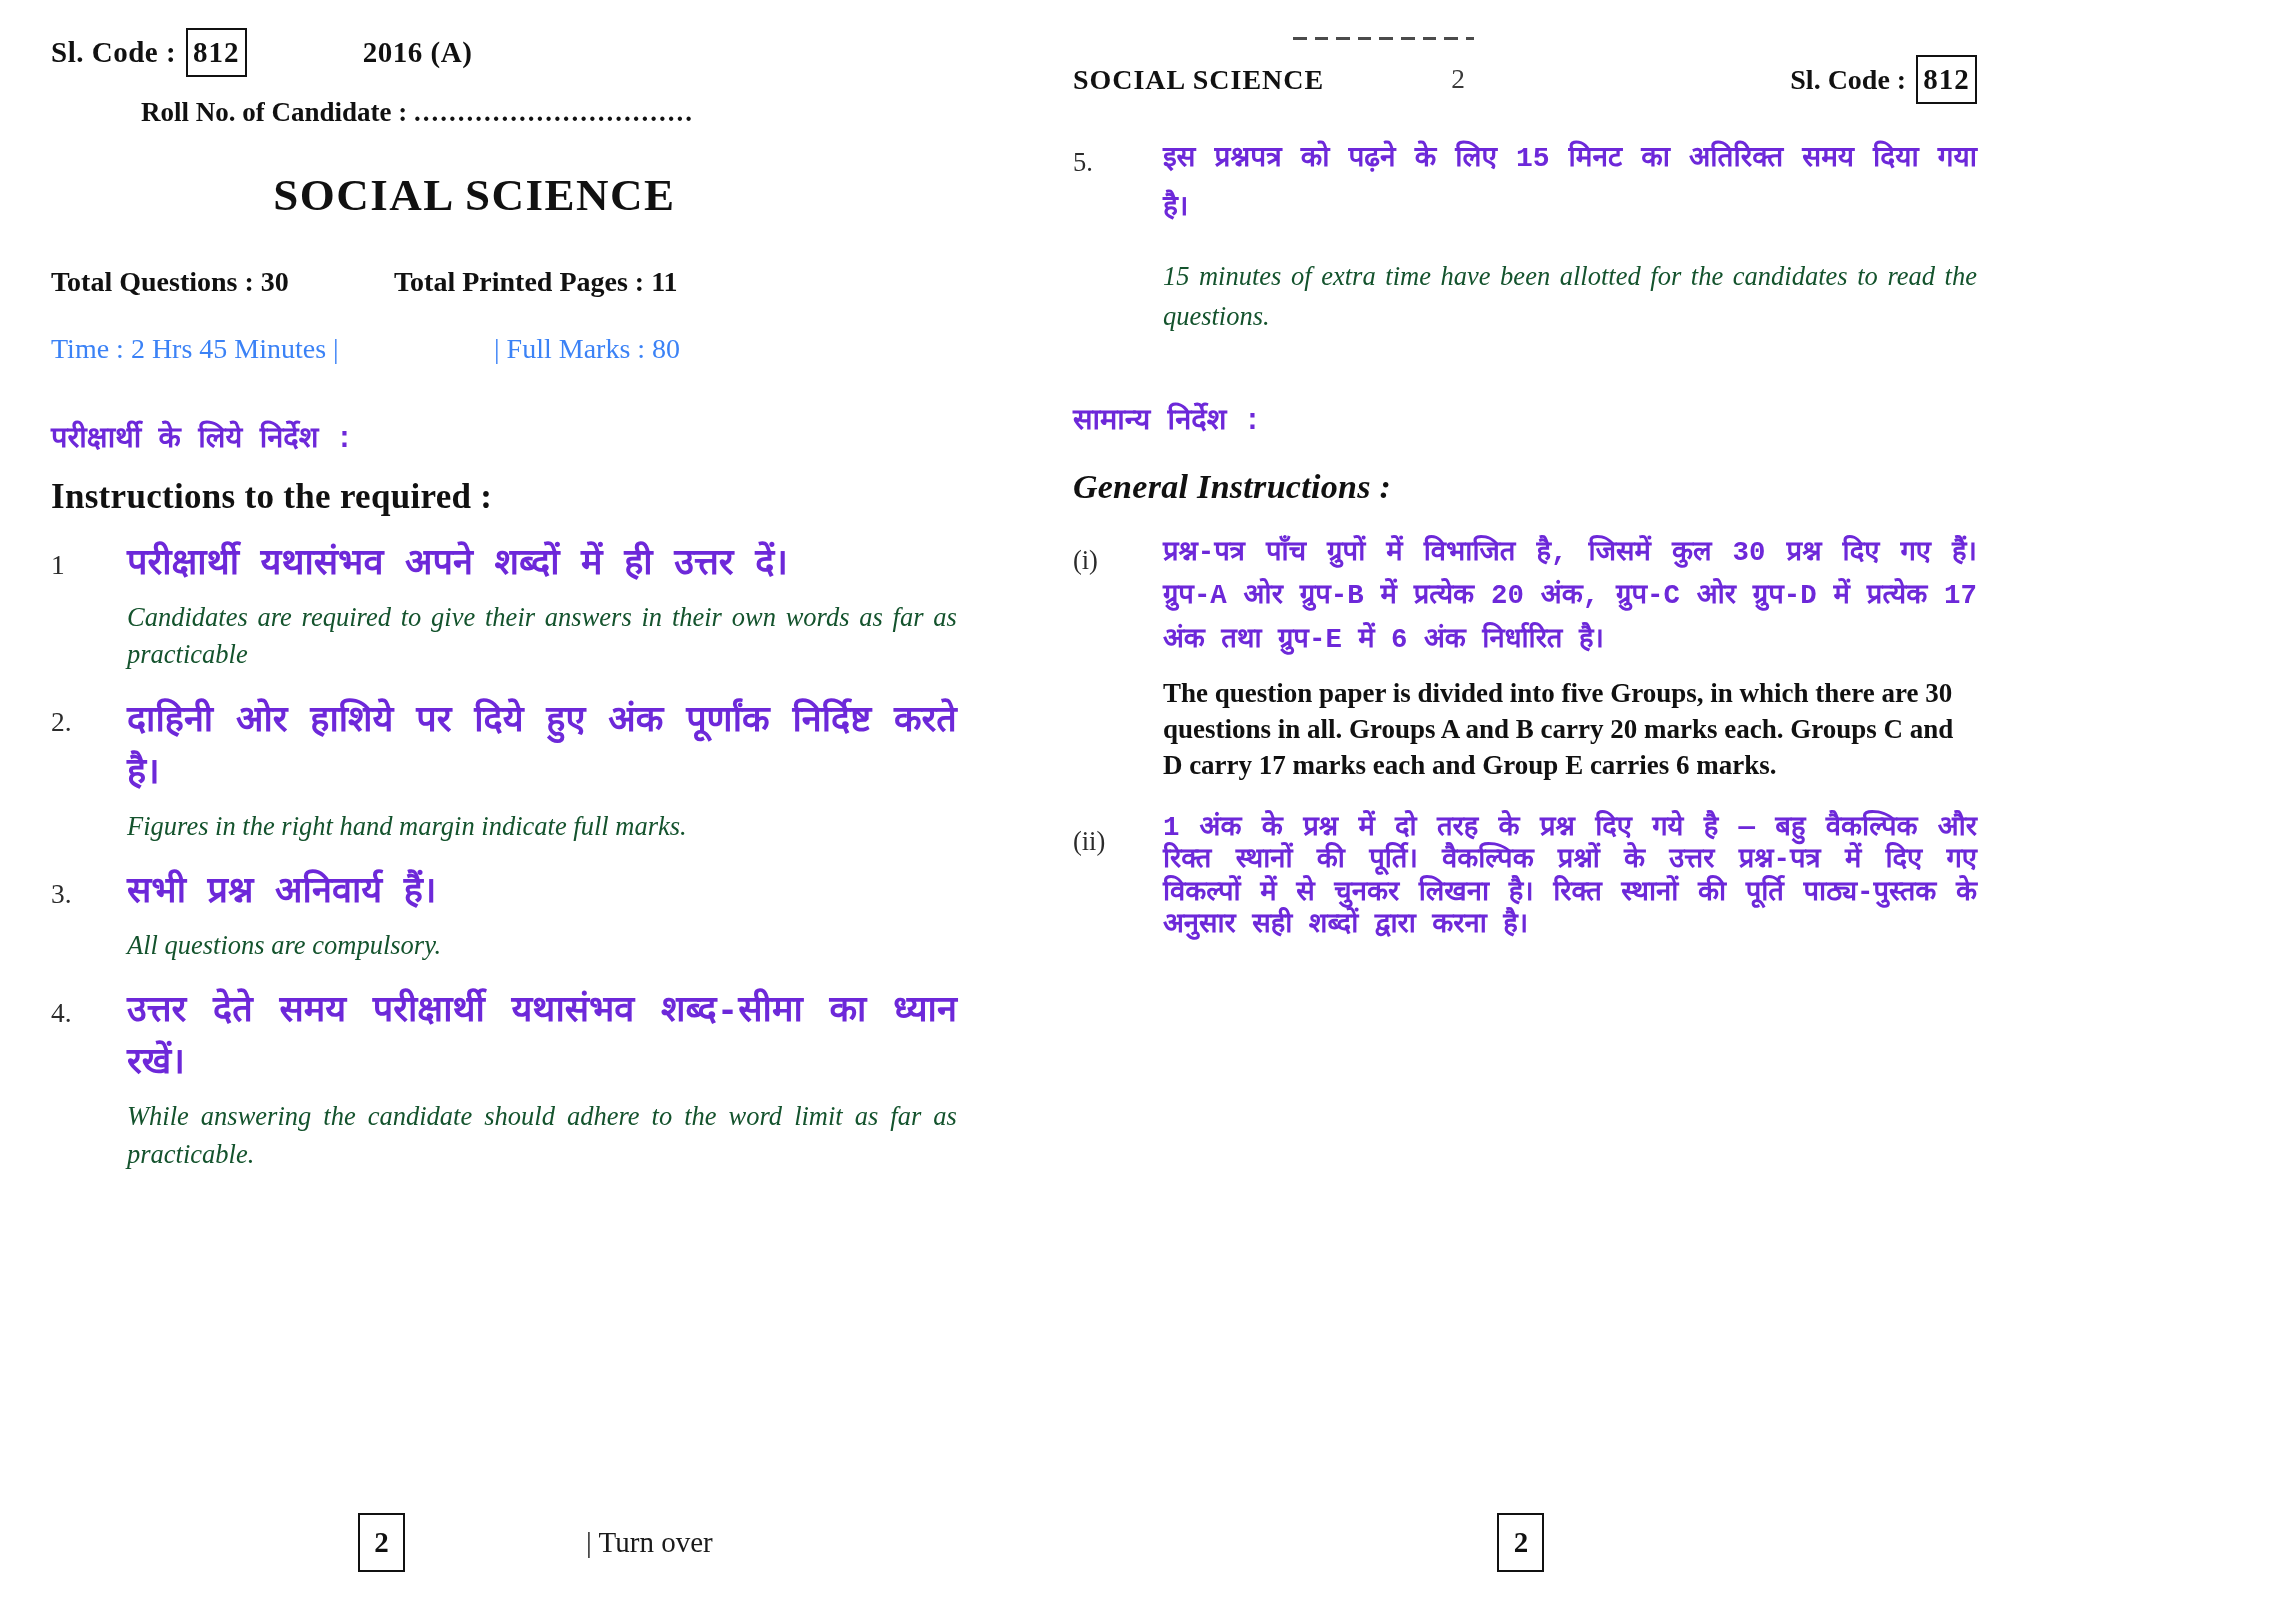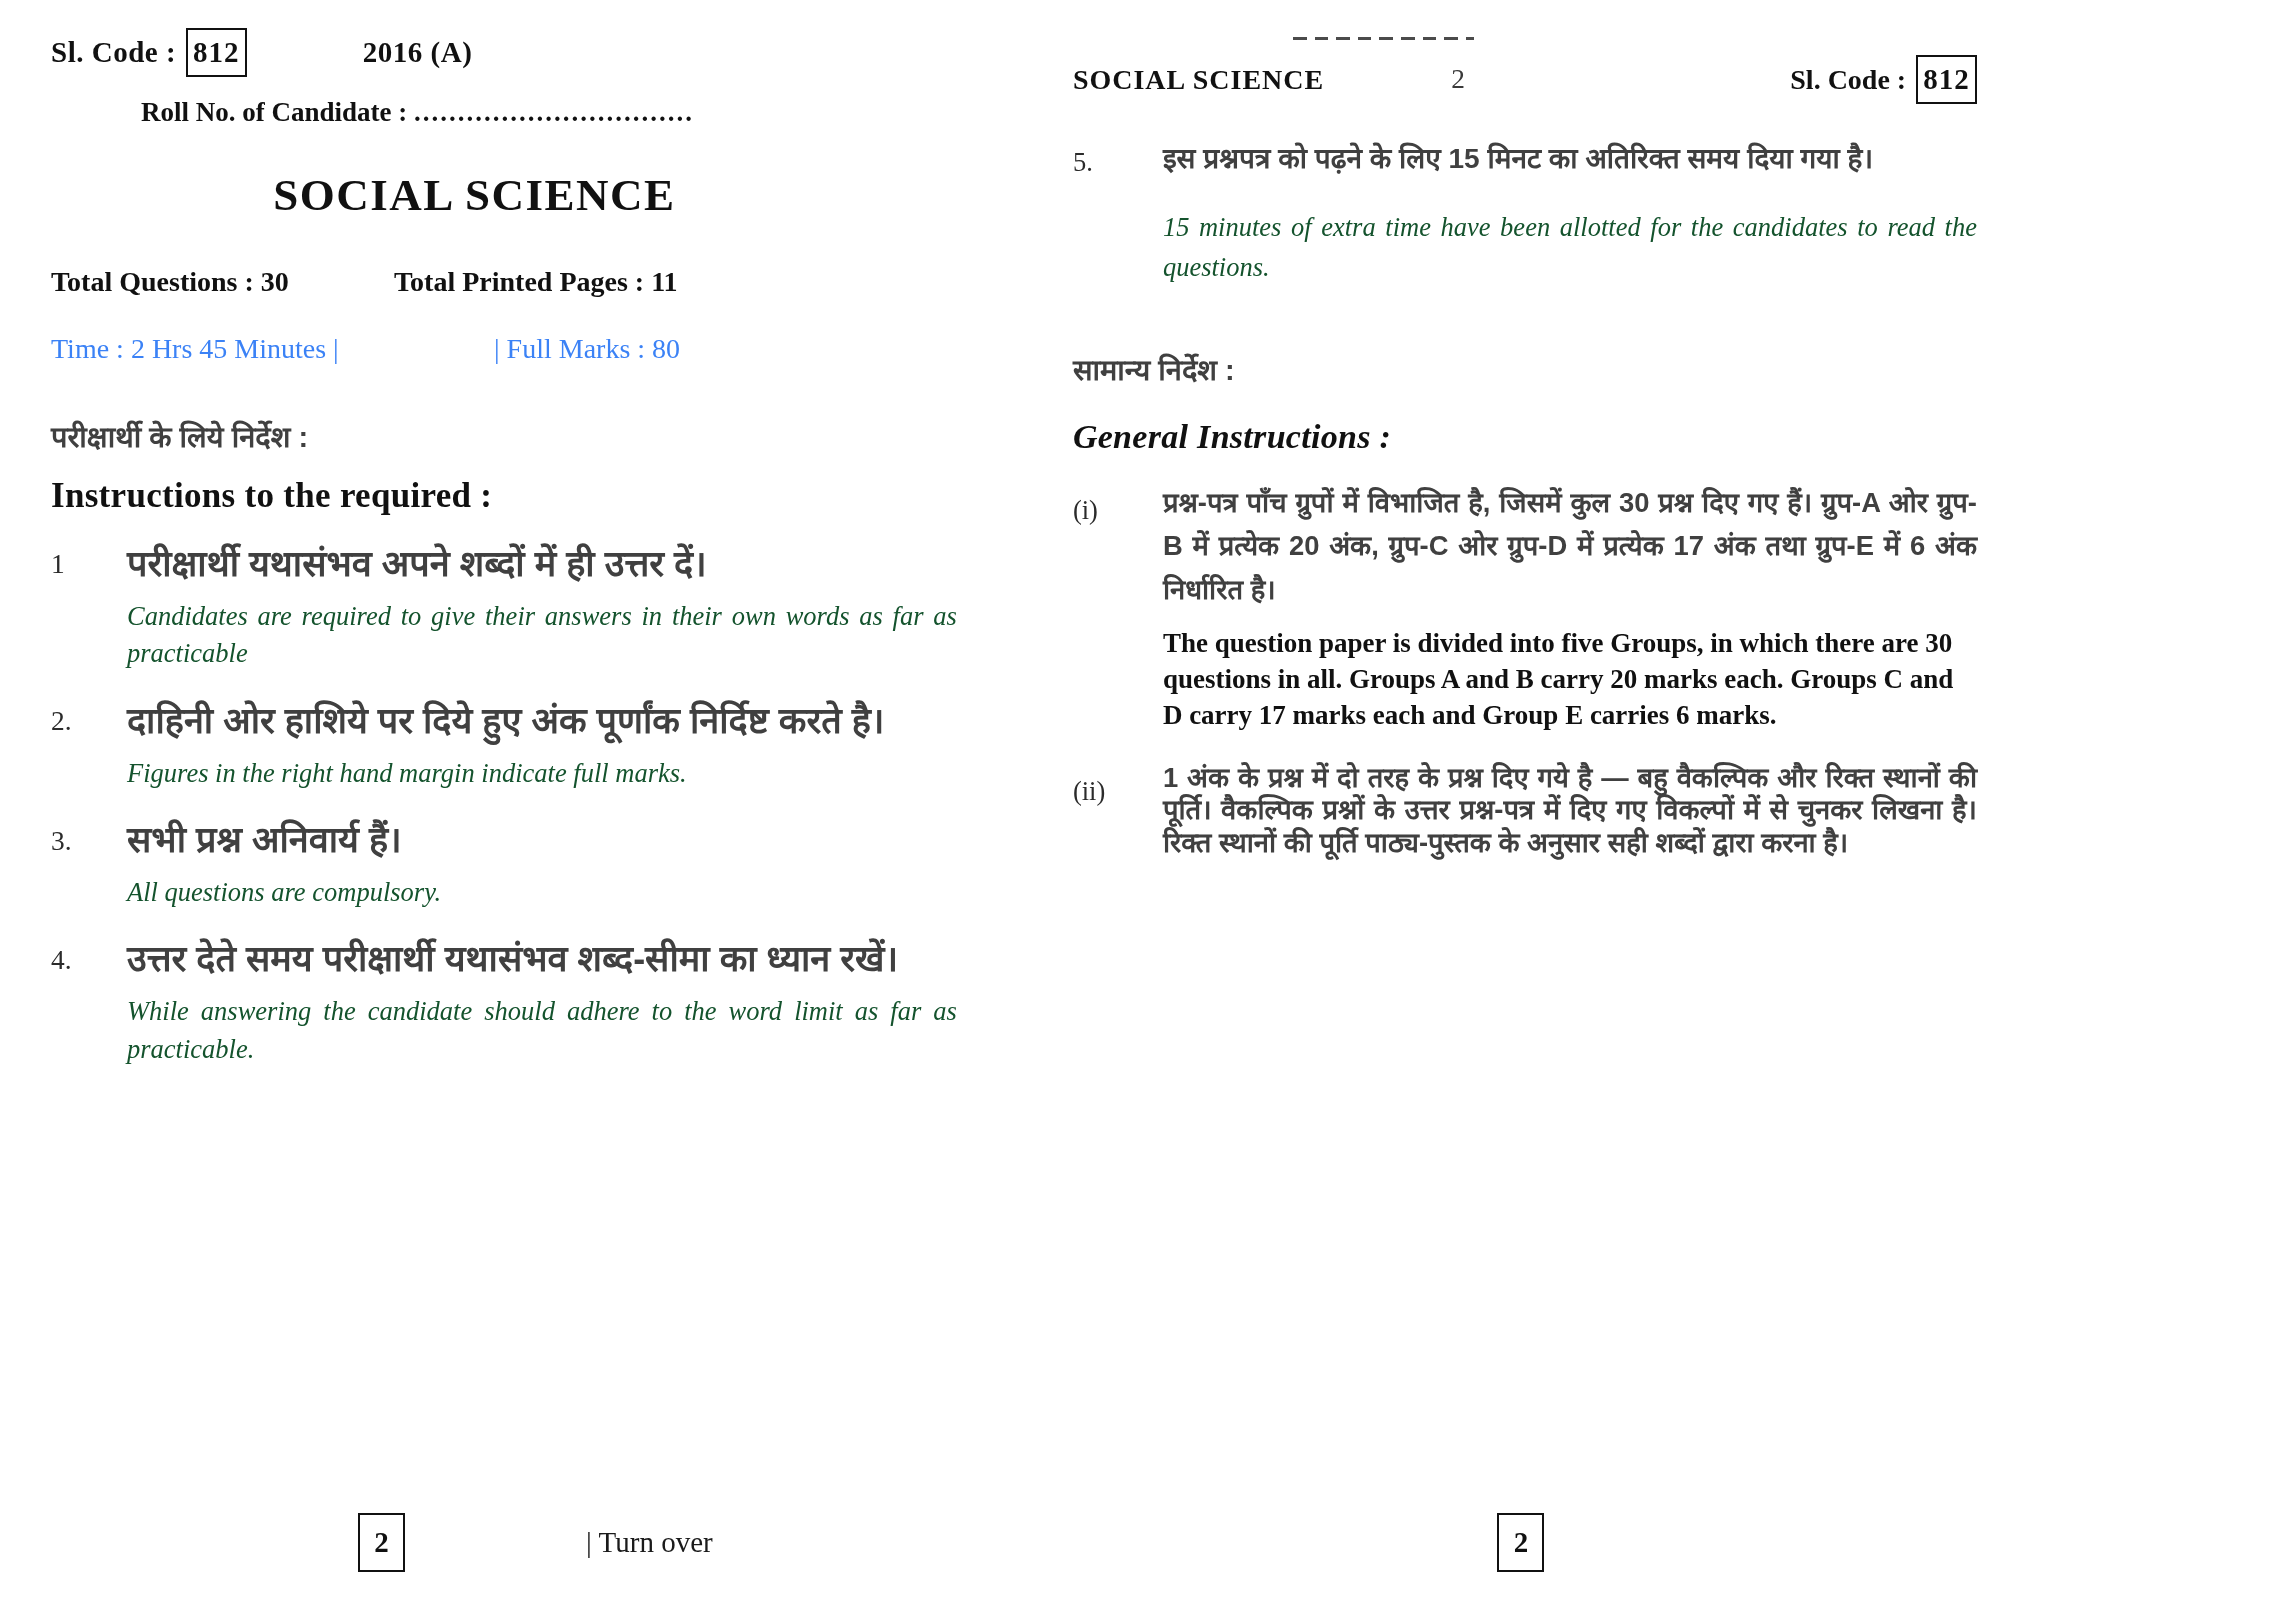--- a/index.html
+++ b/index.html
@@ -32,23 +32,23 @@
   }
   .page-left  { padding: 0 57px 0 51px; }
   .page-right { padding: 0 51px 0 59px; }
 
   
   .serif-b {
     font-family: "Liberation Serif", "DejaVu Serif", serif;
     font-weight: bold;
   }
   .devanagari {
-    font-family: Liberation Sans, sans-serif;
-    font-weight: bold;
-    color: #404040;
+    font-family: Liberation Mono, monospace;
+    font-weight: bold;
+    color: #6d28d9;
   }
   .eng-italic {
     font-family: "Liberation Serif", "DejaVu Serif", serif;
     font-style: italic;
     color: #14532d;
   }
 
   
   .row-code {
     display: flex;

